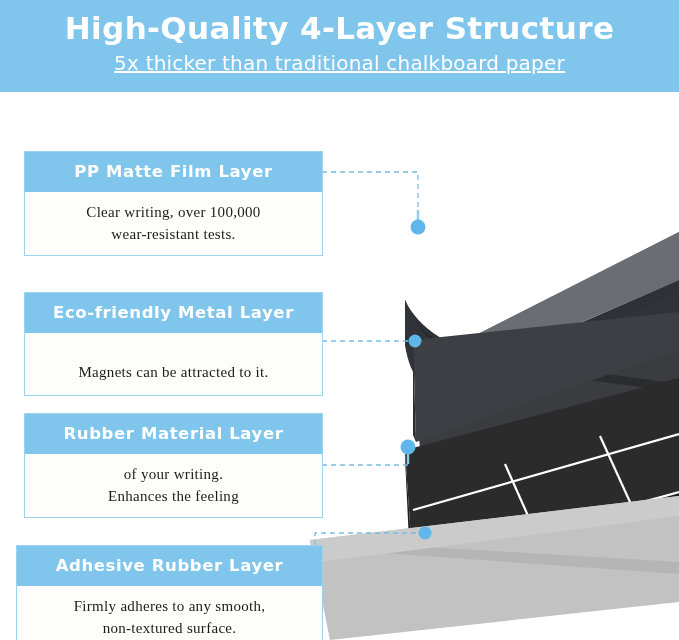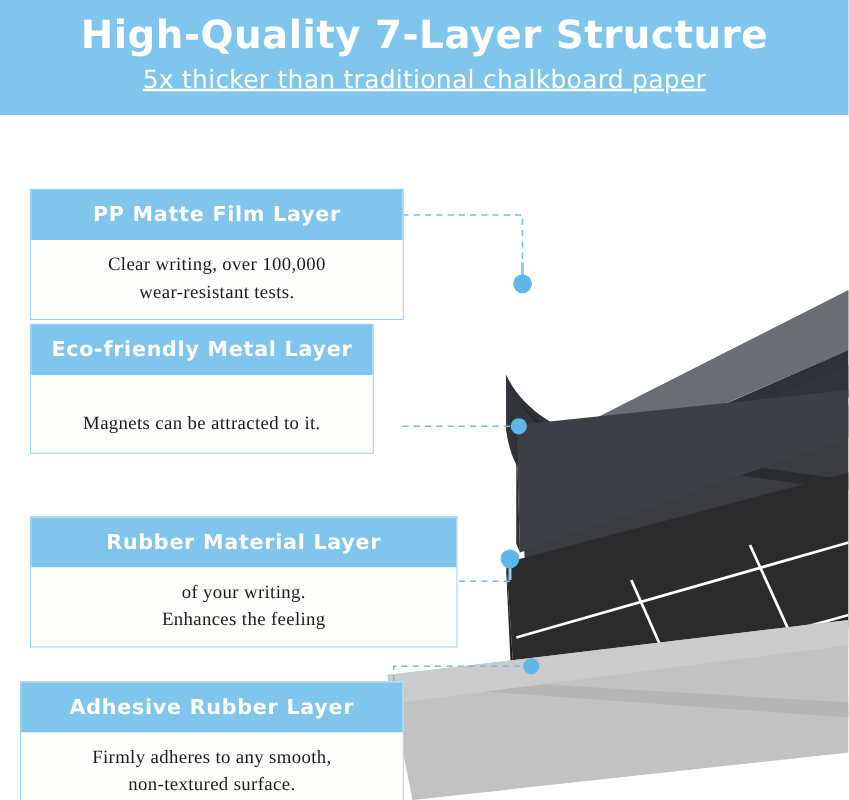--- a/index.html
+++ b/index.html
@@ -83,31 +83,31 @@
     line-height: 22px;
     text-align: center;
     padding: 9px 6px 10px 6px;
     letter-spacing: 0.3px;
     background: #fdfdfc;
     font-family: Liberation Serif, serif;
   }
   .card-body.tight { padding-top: 28px; padding-bottom: 12px; }
 
   #card-1 { left: 24px; top: 151px; width: 299px; }
-  #card-2 { left: 24px; top: 259px; width: 275px; }
-  #card-3 { left: 24px; top: 413px; width: 342px; }
+  #card-2 { left: 24px; top: 292px; width: 299px; }
+  #card-3 { left: 24px; top: 413px; width: 299px; }
   #card-4 { left: 16px; top: 545px; width: 307px; }
 </style>
 </head>
 <body>
 
 <div id="page">
 
   <div id="header">
-    <div id="header-title">High-Quality 7-Layer Structure</div>
+    <div id="header-title">High-Quality 4-Layer Structure</div>
     <div id="header-subtitle">5x thicker than traditional chalkboard paper</div>
   </div>
 
   <svg id="illustration" viewBox="0 0 679 548">
 
     <g>
 
       <path d="M 679 140 L 679 188 L 500 265 L 470 246 Z" fill="#72757B"></path>
       <path d="M 470 246 L 679 140 L 679 188 L 499 266 Z" fill="#6A6D73"></path>
 

